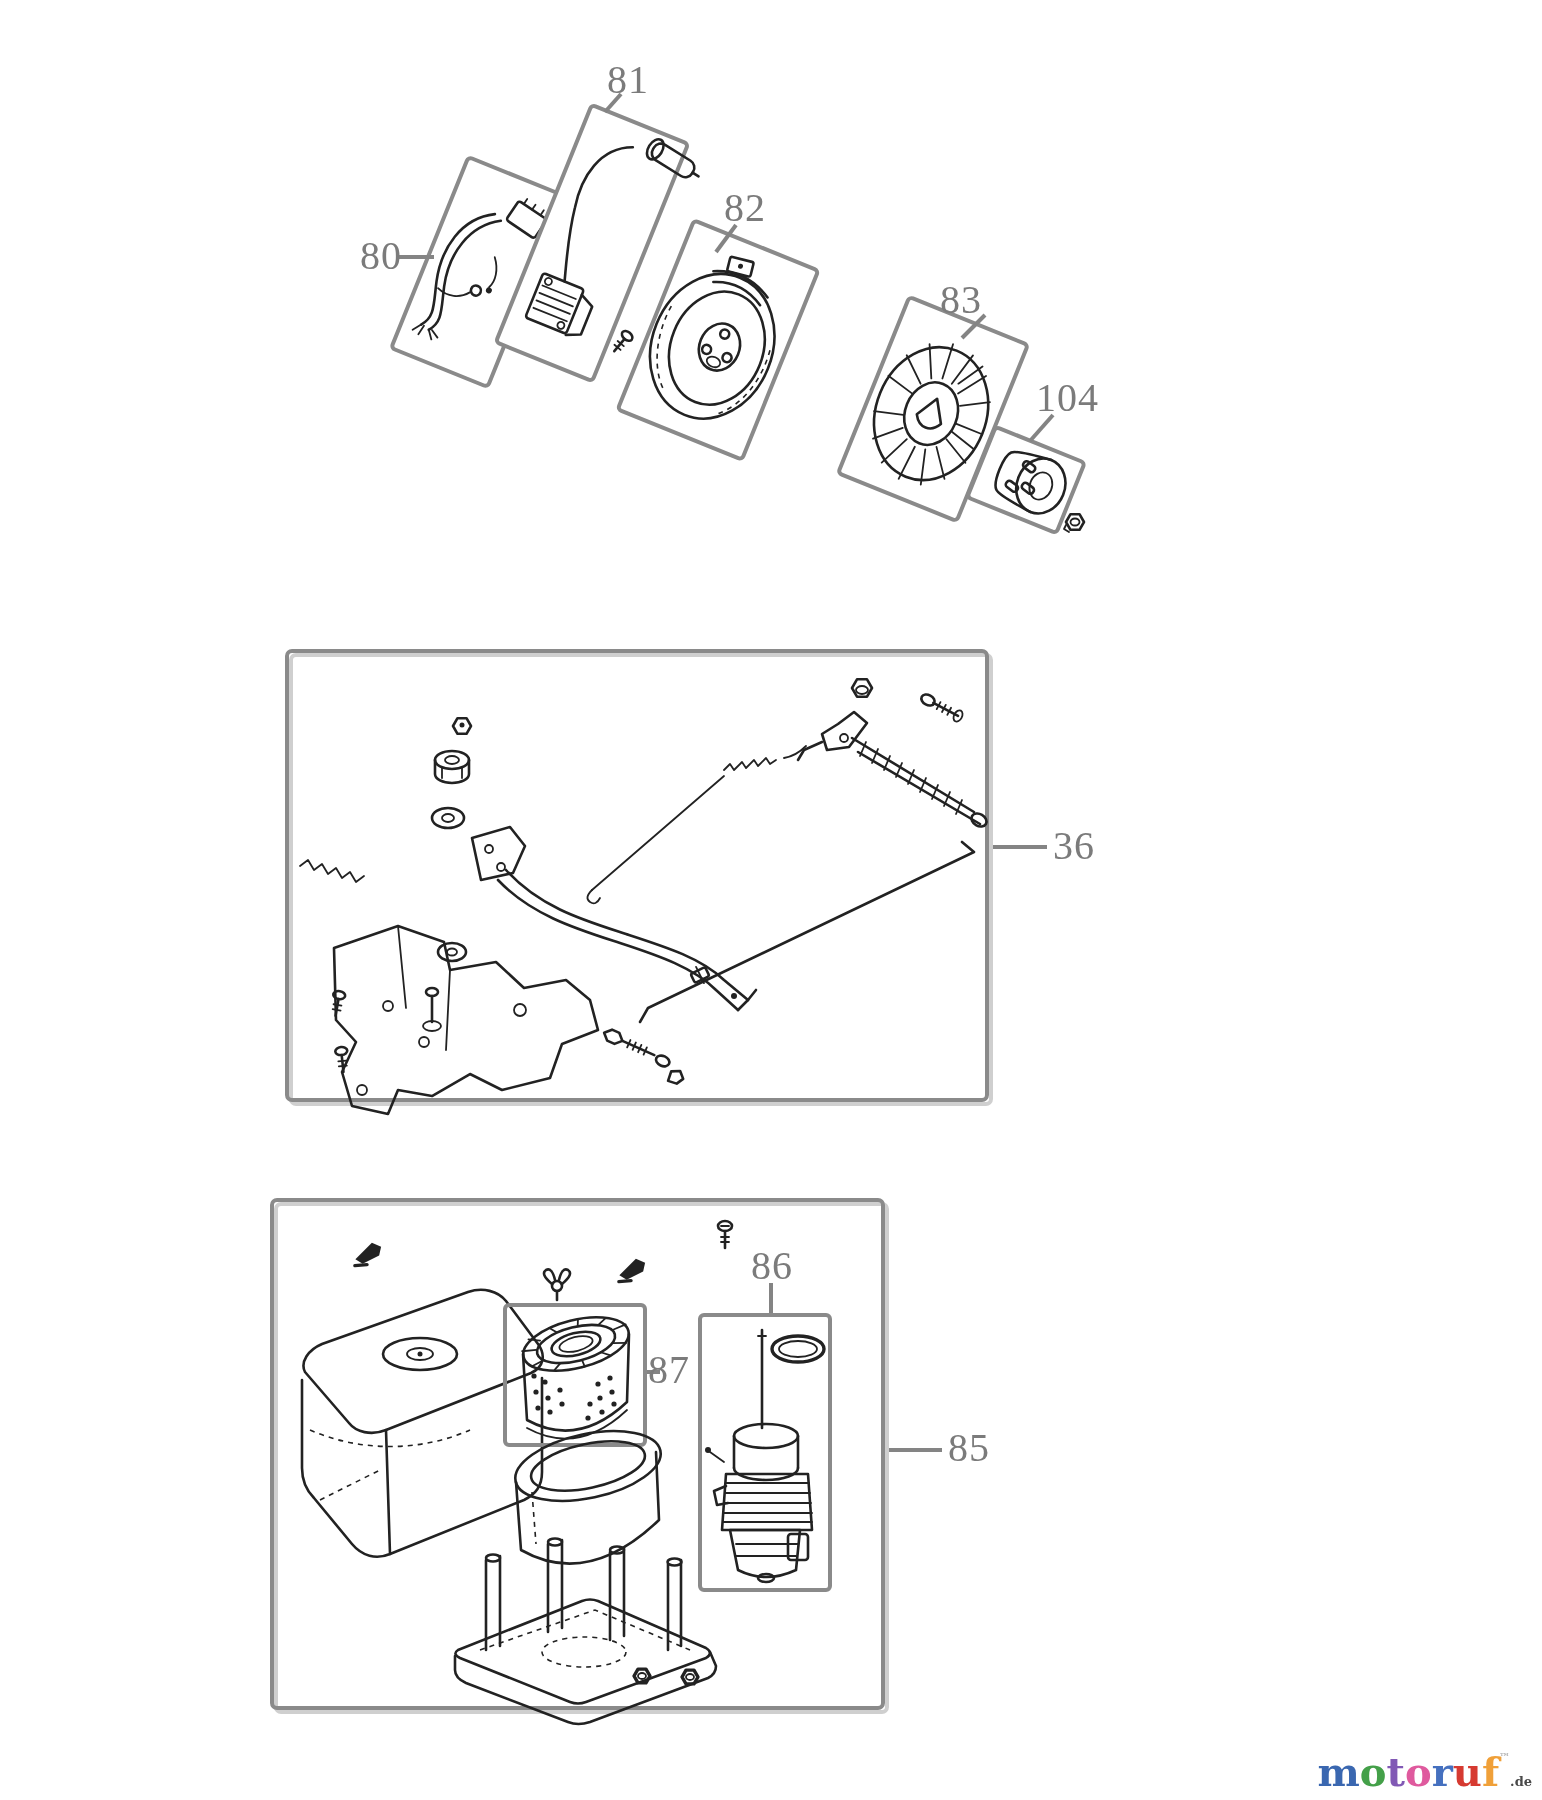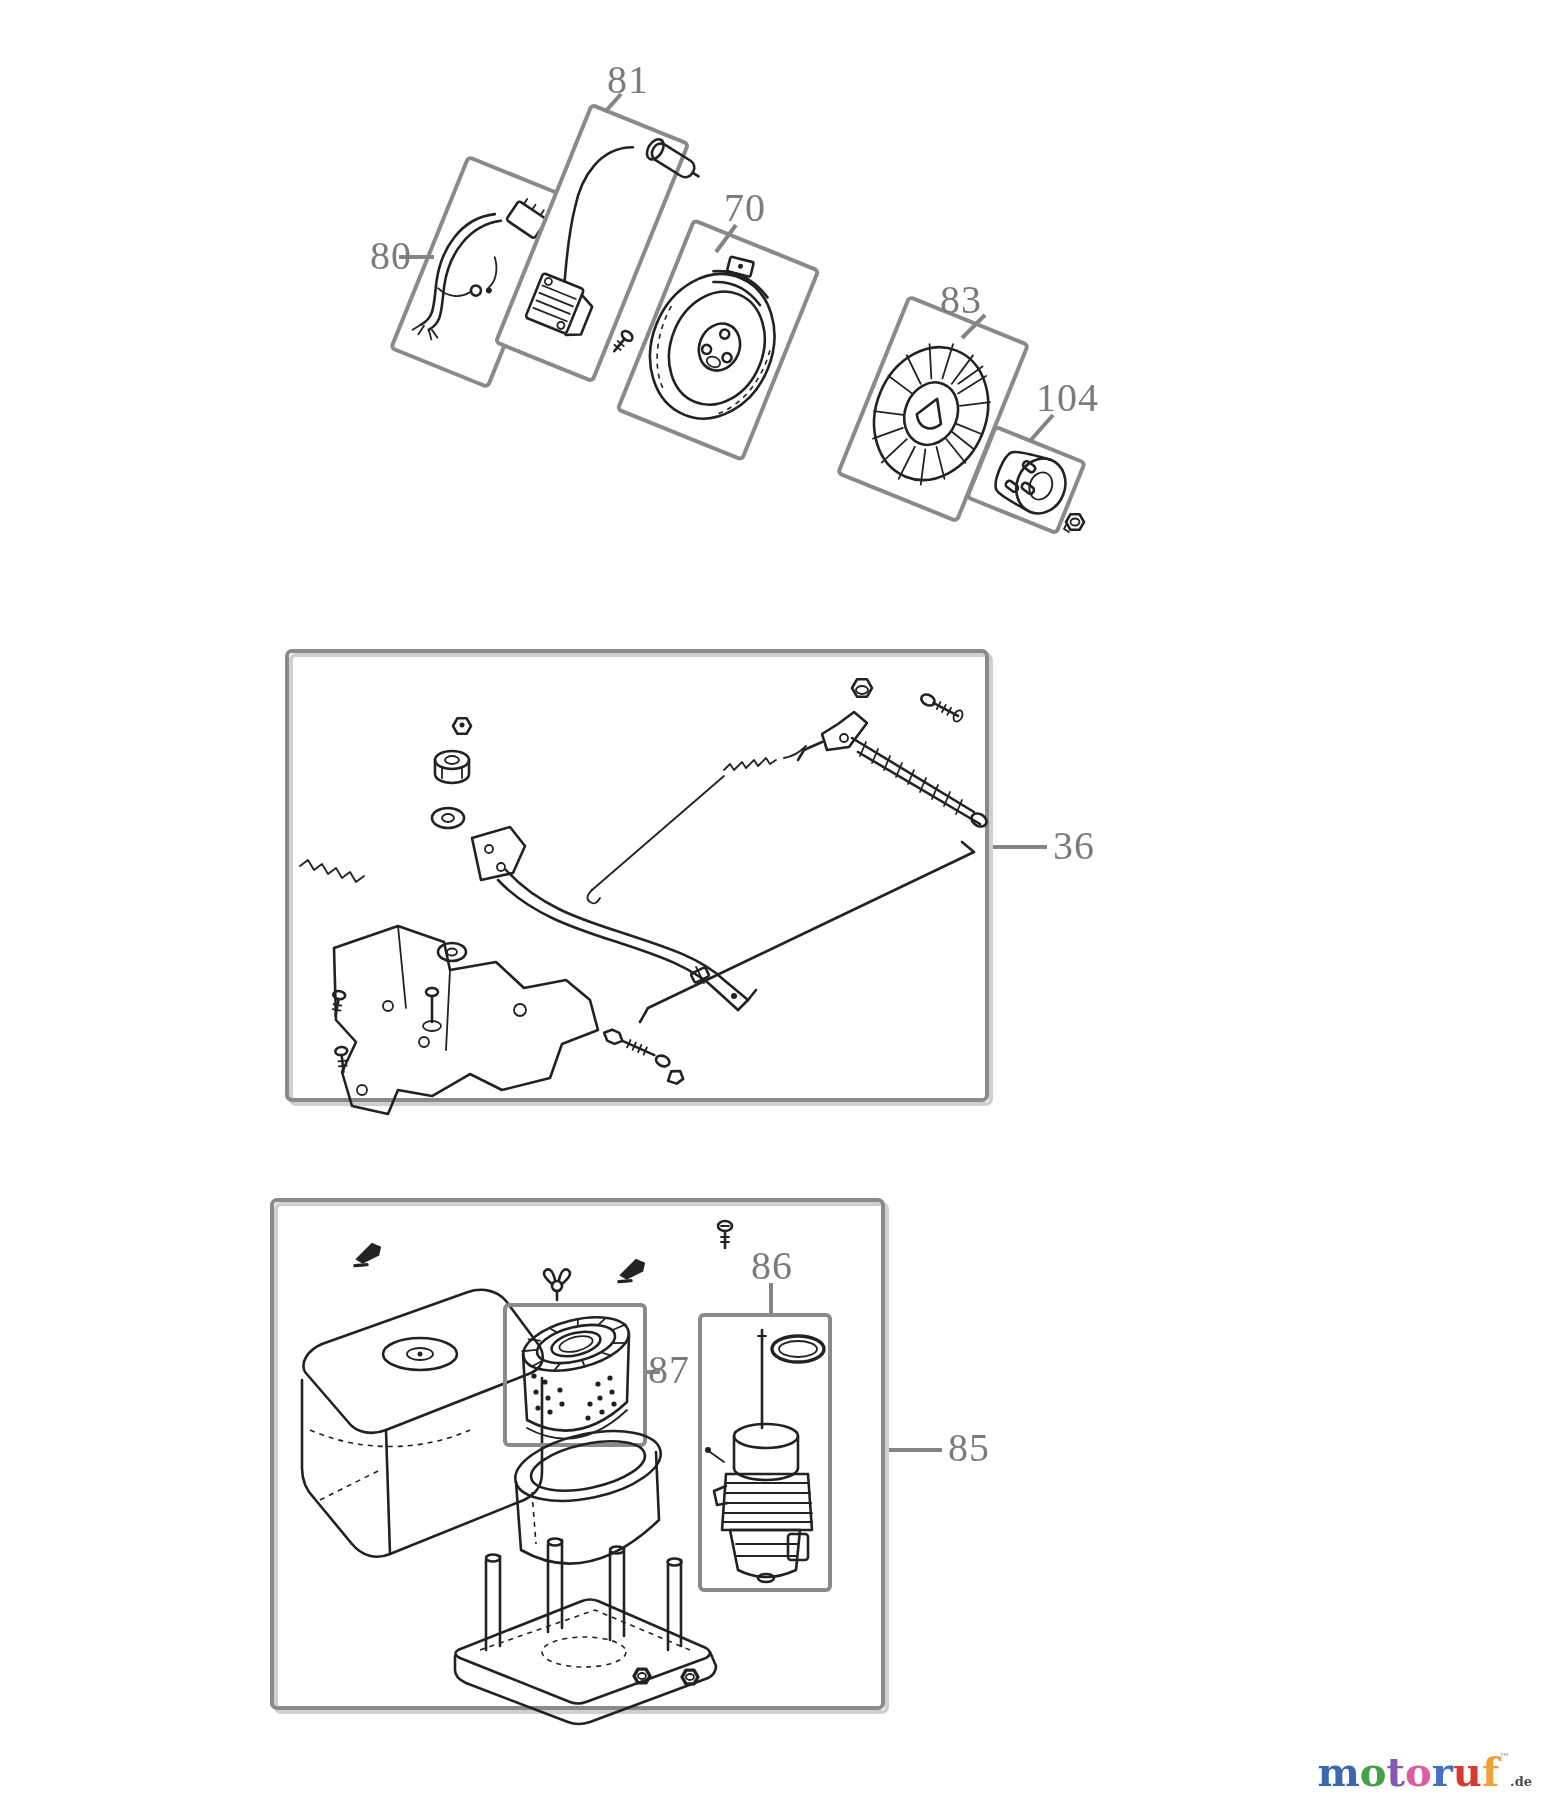--- a/index.html
+++ b/index.html
@@ -437,23 +437,23 @@
     <path class="thick" d="M8,0 L4,6.9 L-4,6.9 L-8,0 L-4,-6.9 L4,-6.9 Z"></path>
     <ellipse class="thin" cx="0" cy="0" rx="4" ry="3"></ellipse>
   </g>
   <g transform="translate(690,1677)">
     <path class="thick" d="M8,0 L4,6.9 L-4,6.9 L-8,0 L-4,-6.9 L4,-6.9 Z"></path>
     <ellipse class="thin" cx="0" cy="0" rx="4" ry="3"></ellipse>
   </g>
 
 </svg>
 
-  <div class="part-label" style="left:370px;top:236px">80</div>
+  <div class="part-label" style="left:360px;top:236px">80</div>
   <div class="part-label" style="left:607px;top:60px">81</div>
-  <div class="part-label" style="left:724px;top:188px">70</div>
+  <div class="part-label" style="left:724px;top:188px">82</div>
   <div class="part-label" style="left:940px;top:280px">83</div>
   <div class="part-label" style="left:1036px;top:378px">104</div>
   <div class="part-label" style="left:1053px;top:826px">36</div>
   <div class="part-label" style="left:948px;top:1428px">85</div>
   <div class="part-label" style="left:751px;top:1246px">86</div>
   <div class="part-label" style="left:648px;top:1350px">87</div>
 
   <div class="logo">
     <span id="logo-word"><span style="color: rgb(58, 103, 176);">m</span><span style="color: rgb(68, 160, 73);">o</span><span style="color: rgb(129, 89, 181);">t</span><span style="color: rgb(223, 90, 158);">o</span><span style="color: rgb(69, 112, 191);">r</span><span style="color: rgb(214, 58, 49);">u</span><span style="color: rgb(240, 160, 57);">f</span></span><span class="tick">™</span><span class="suffix">.de</span>
   </div>

